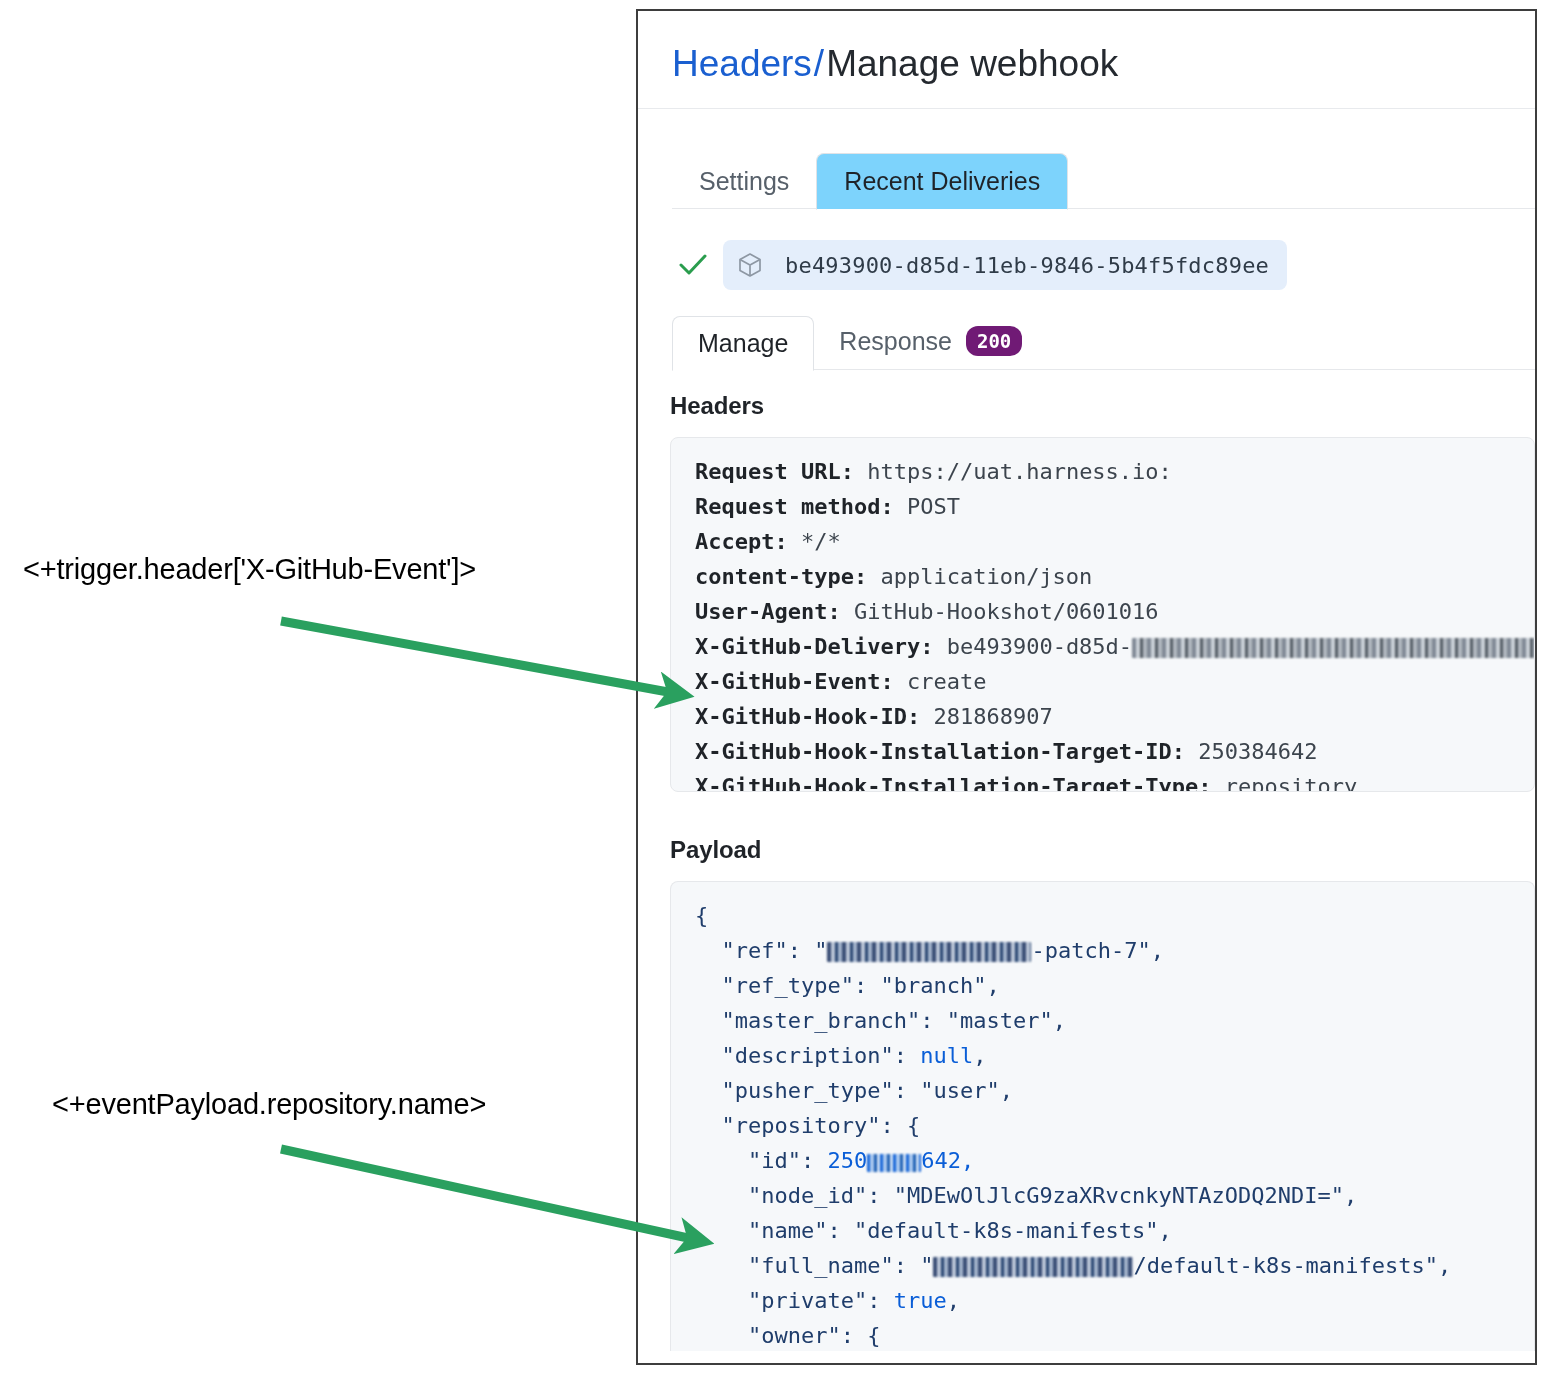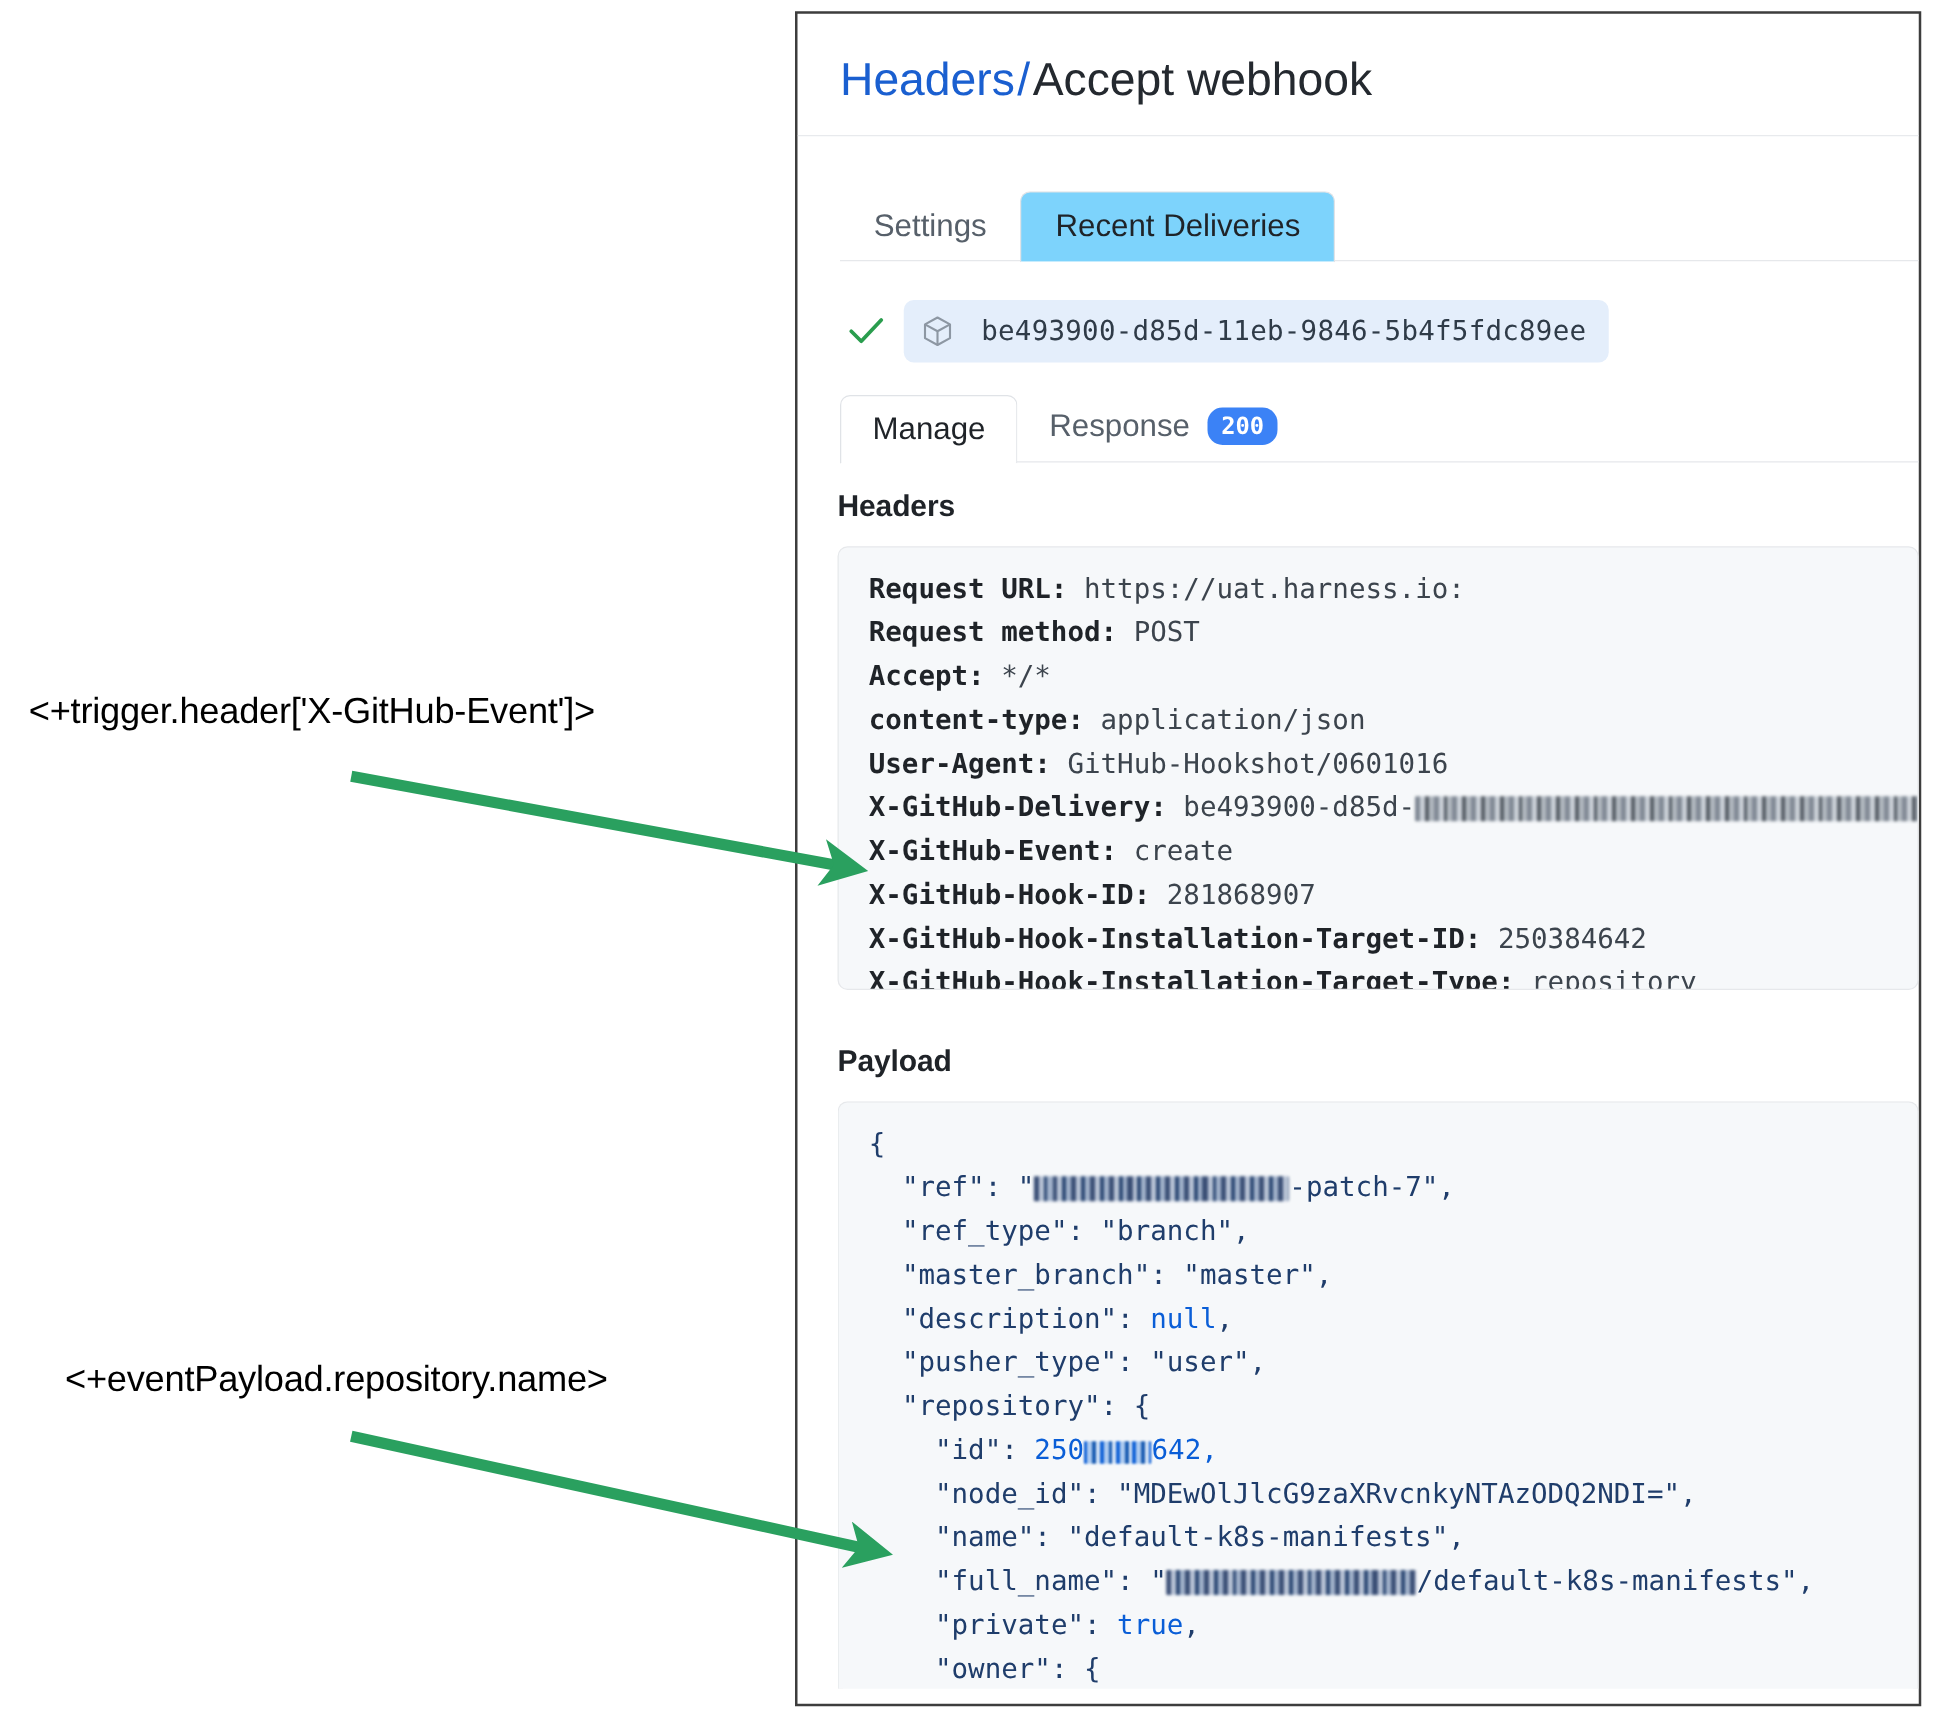--- a/index.html
+++ b/index.html
@@ -183,21 +183,21 @@
     font-weight: 400;
     background: #ffffff;
     border: 1px solid #e0e3e7;
     border-bottom: 1px solid #ffffff;
     border-radius: 8px 8px 0 0;
     margin-bottom: -1px;
   }
   #response-status-badge {
     display: inline-block;
     margin-left: 14px;
-    background: #3b82f6;
+    background: #701a75;
     color: #ffffff;
     font-family: "DejaVu Sans Mono", monospace;
     font-size: 19px;
     font-weight: bold;
     border-radius: 12px;
     padding: 6px 11px 5px;
     line-height: 1;
     text-align: center;
   }
 
@@ -268,21 +268,21 @@
     filter: blur(1.0px);
     opacity: 0.95;
   }
 </style>
 </head>
 <body>
 
 <div id="webhook-panel">
 
   <div id="breadcrumb">
-    <a id="breadcrumb-webhooks-link" href="#">Headers</a><span id="breadcrumb-separator">/</span><span id="breadcrumb-current">Accept webhook</span>
+    <a id="breadcrumb-webhooks-link" href="#">Headers</a><span id="breadcrumb-separator">/</span><span id="breadcrumb-current">Manage webhook</span>
   </div>
   <div class="hr-divider" id="divider-under-title"></div>
 
   <div id="outer-tabs">
     <div class="outer-tab">Settings</div>
     <div class="outer-tab active">Recent Deliveries</div>
   </div>
 
   <div id="delivery-row">
     <span id="delivery-check-icon">

